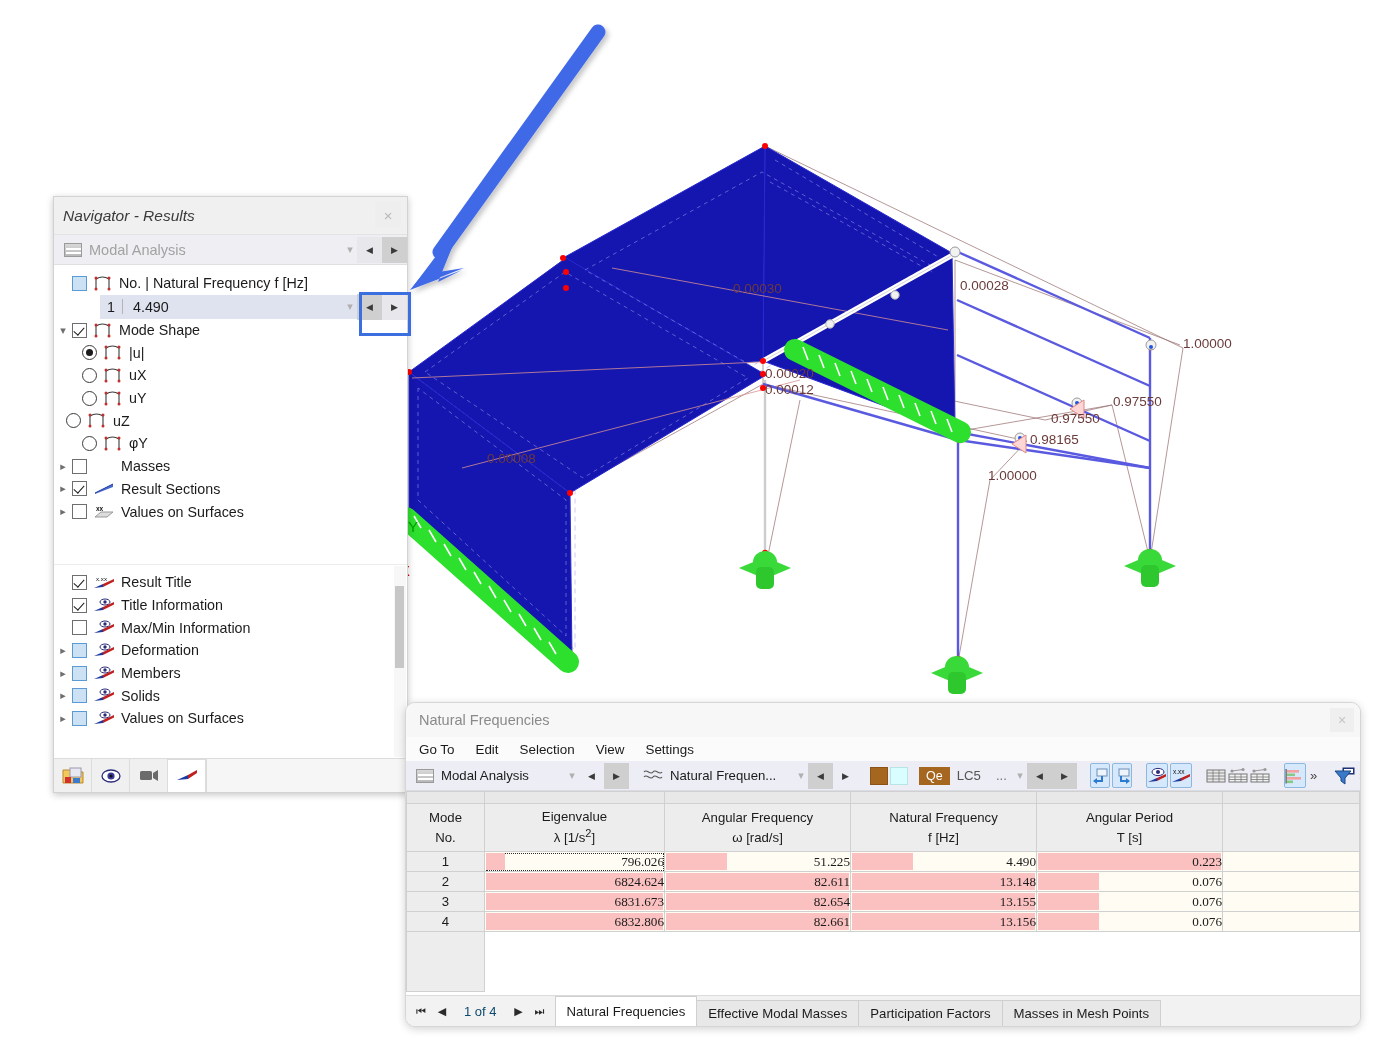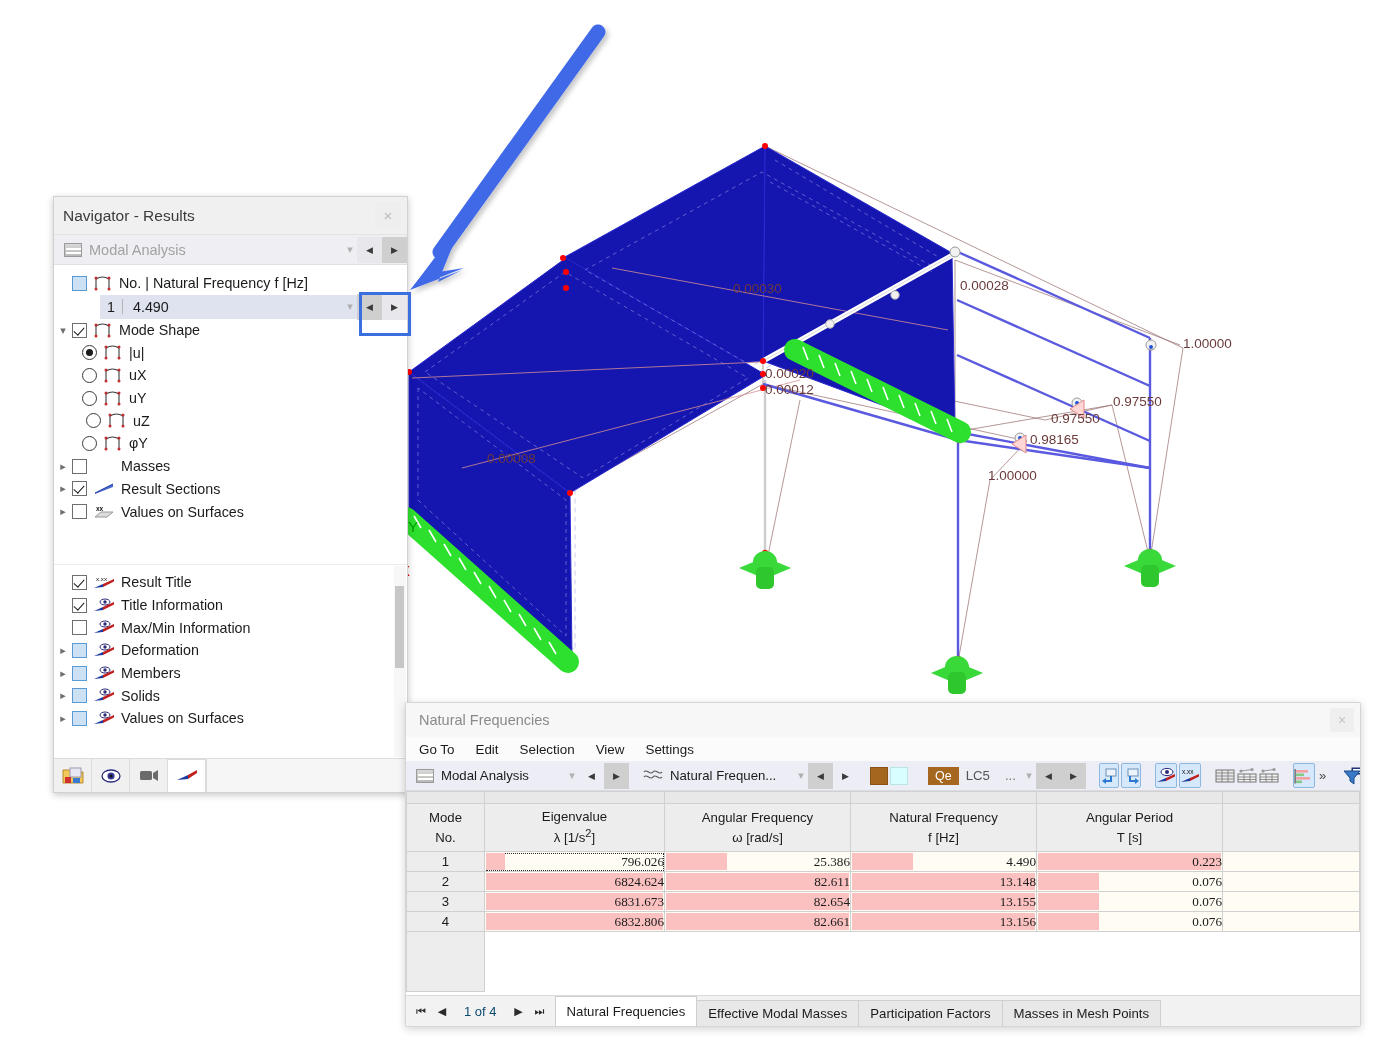--- a/index.html
+++ b/index.html
@@ -22,20 +22,21 @@
     background:#f0f0f0;
     border:1px solid #d2d2d2;
     box-shadow: 0 2px 7px rgba(0,0,0,.22);
     display:flex; flex-direction:column;
     z-index: 30;
   }
   #nav-titlebar {
     height:38px; background:#f0f0f0; display:flex; align-items:center;
     padding-left:9px; position:relative; flex:0 0 auto;
     border-bottom:1px solid #e3e3e3;
+    font-style:italic;
   }
   #nav-title { font-size:15.5px; color:#3b3b3b; }
   #nav-close {
     position:absolute; right:6px; top:5px; width:26px; height:26px;
     display:flex; align-items:center; justify-content:center;
     color:#b9b9b9; font-size:15px; background:#eeeeee;
   }
   #nav-combo-row {
     height:30px; margin:0; background:#efeff3; display:flex; align-items:center;
     border-bottom:1px solid #e0e0e0; flex:0 0 auto;
@@ -119,21 +120,21 @@
   
   #highlight-box {
     position:absolute; left:359px; top:292px; width:52px; height:44px;
     border:3px solid #3b6fe0; z-index:40; pointer-events:none;
   }
   #callout-arrow { position:absolute; left:390px; top:20px; z-index:41; }
 
   
   #table-panel {
     position:absolute; left:405px; top:702px; width:956px; height:325px;
-    background:#fbfbfb; border:1px solid #d6d6d6; border-radius:2px;
+    background:#fbfbfb; border:1px solid #d6d6d6; border-radius:10px;
     box-shadow: 0 2px 9px rgba(0,0,0,.18);
     display:flex; flex-direction:column; z-index:35; overflow:hidden;
   }
   #tp-titlebar {
     height:34px; background:#f7f7f7; display:flex; align-items:center;
     padding-left:13px; position:relative; flex:0 0 auto;
   }
   #tp-title { font-size:14.5px; color:#8a8a8a; }
   #tp-close {
     position:absolute; right:6px; top:5px; width:24px; height:24px;
@@ -468,21 +469,21 @@
               <svg width="19" height="15" viewBox="0 0 19 15">
   <path d="M3,2 L3,13 M16,2 L16,13 M3,3 C7,0.5 12,0.5 16,3" stroke="#3b3b3b" fill="none" stroke-width="1.1"></path>
   <circle cx="3" cy="2" r="1.5" fill="#c03030"></circle>
                 <circle cx="16" cy="2" r="1.5" fill="#c03030"></circle>
   <circle cx="3" cy="13" r="1.5" fill="#c03030"></circle>
                 <circle cx="16" cy="13" r="1.5" fill="#c03030"></circle>
               </svg>
             </span>
             <span class="tree-label">uY</span>
           </div>
-          <div class="tree-row" style="padding-left: 32px;">
+          <div class="tree-row" style="padding-left: 12px;">
             <span class="radio "></span>
             <span class="mode-ico">
               <svg width="19" height="15" viewBox="0 0 19 15">
   <path d="M3,2 L3,13 M16,2 L16,13 M3,3 C7,0.5 12,0.5 16,3" stroke="#3b3b3b" fill="none" stroke-width="1.1"></path>
   <circle cx="3" cy="2" r="1.5" fill="#c03030"></circle>
                 <circle cx="16" cy="2" r="1.5" fill="#c03030"></circle>
   <circle cx="3" cy="13" r="1.5" fill="#c03030"></circle>
                 <circle cx="16" cy="13" r="1.5" fill="#c03030"></circle>
               </svg>
             </span>
@@ -693,21 +694,21 @@
         </span>
         <span class="lbl" style="width:118px">Natural Frequen...</span>
         <span class="caret-down">▾</span>
         <span class="spin-btn gray">◀</span>
         <span class="spin-btn" style="background:transparent">▶</span>
       </div>
       <span class="tb-sep"></span>
       <div class="tb-combo">
         <span class="tb-sq" style="background:#a5661f;border-color:#8b5318"></span>
         <span class="tb-sq" style="background:#d9feff;border-color:#b8e4e6;margin-left:2px"></span>
-        <span style="background:#a5661f;color:#fff;font-size:12.5px;padding:2px 7px;margin-left:20px;">Qe</span>
+        <span style="background:#a5661f;color:#fff;font-size:12.5px;padding:2px 7px;margin-left:11px;">Qe</span>
         <span class="lbl" style="margin-left:7px;color:#555">LC5</span>
         <span class="lbl" style="margin-left:9px;color:#777">...</span>
         <span class="caret-down">▾</span>
         <span class="spin-btn gray">◀</span>
         <span class="spin-btn gray">▶</span>
       </div>
       <span class="tb-sep"></span>
       <div class="tb-btn sel">
         <svg width="18" height="18" viewBox="0 0 18 18">
             <rect x="6" y="2" width="10" height="7" fill="#eef4fb" stroke="#6a8fb5"></rect>
@@ -828,21 +829,21 @@
               <th>
                 <div></div>
                 <div></div>
               </th>
             </tr>
         </thead>
         <tbody id="table-body">
             <tr>
               <td class="rowno">1</td>
               <td class="cell focus"><span class="bar" style="width:calc(11.650060019265878% - 2px)"></span><span class="txt">796.026</span></td>
-              <td class="cell"><span class="bar" style="width:calc(34.1321784154559% - 2px)"></span><span class="txt">25.386</span></td>
+              <td class="cell"><span class="bar" style="width:calc(34.1321784154559% - 2px)"></span><span class="txt">51.225</span></td>
               <td class="cell"><span class="bar" style="width:calc(34.12891456369717% - 2px)"></span><span class="txt">4.490</span></td>
               <td class="cell"><span class="bar" style="width:calc(100% - 2px)"></span><span class="txt">0.223</span></td>
               <td class="empty"></td>
             </tr>
             <tr>
               <td class="rowno">2</td>
               <td class="cell"><span class="bar" style="width:calc(99.88025417376112% - 2px)"></span><span class="txt">6824.624</span></td>
               <td class="cell"><span class="bar" style="width:calc(99.93951198267624% - 2px)"></span><span class="txt">82.611</span></td>
               <td class="cell"><span class="bar" style="width:calc(99.93919124353906% - 2px)"></span><span class="txt">13.148</span></td>
               <td class="cell"><span class="bar" style="width:calc(34.08071748878923% - 2px)"></span><span class="txt">0.076</span></td>

